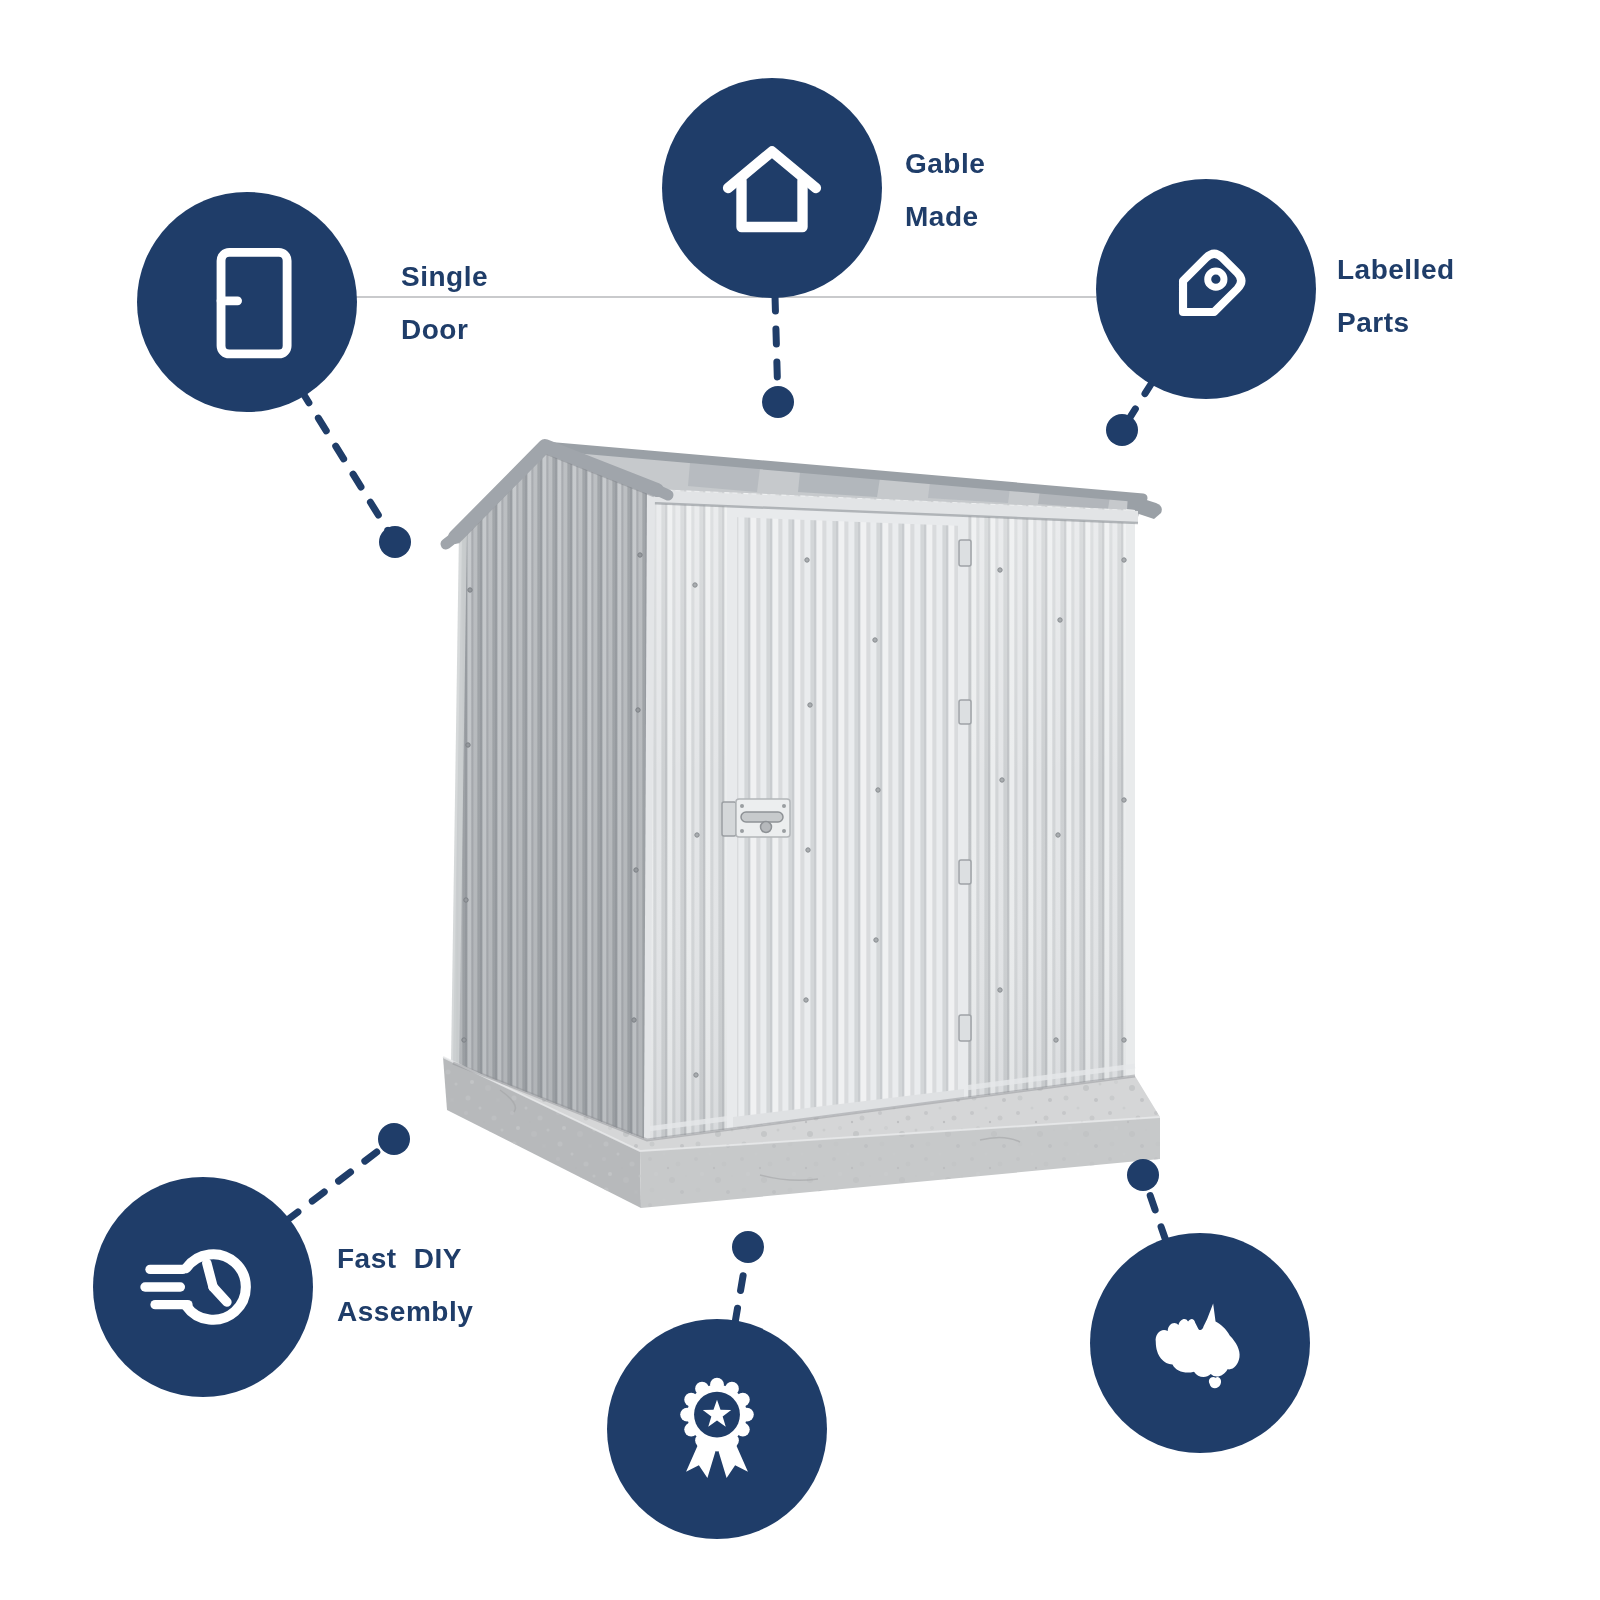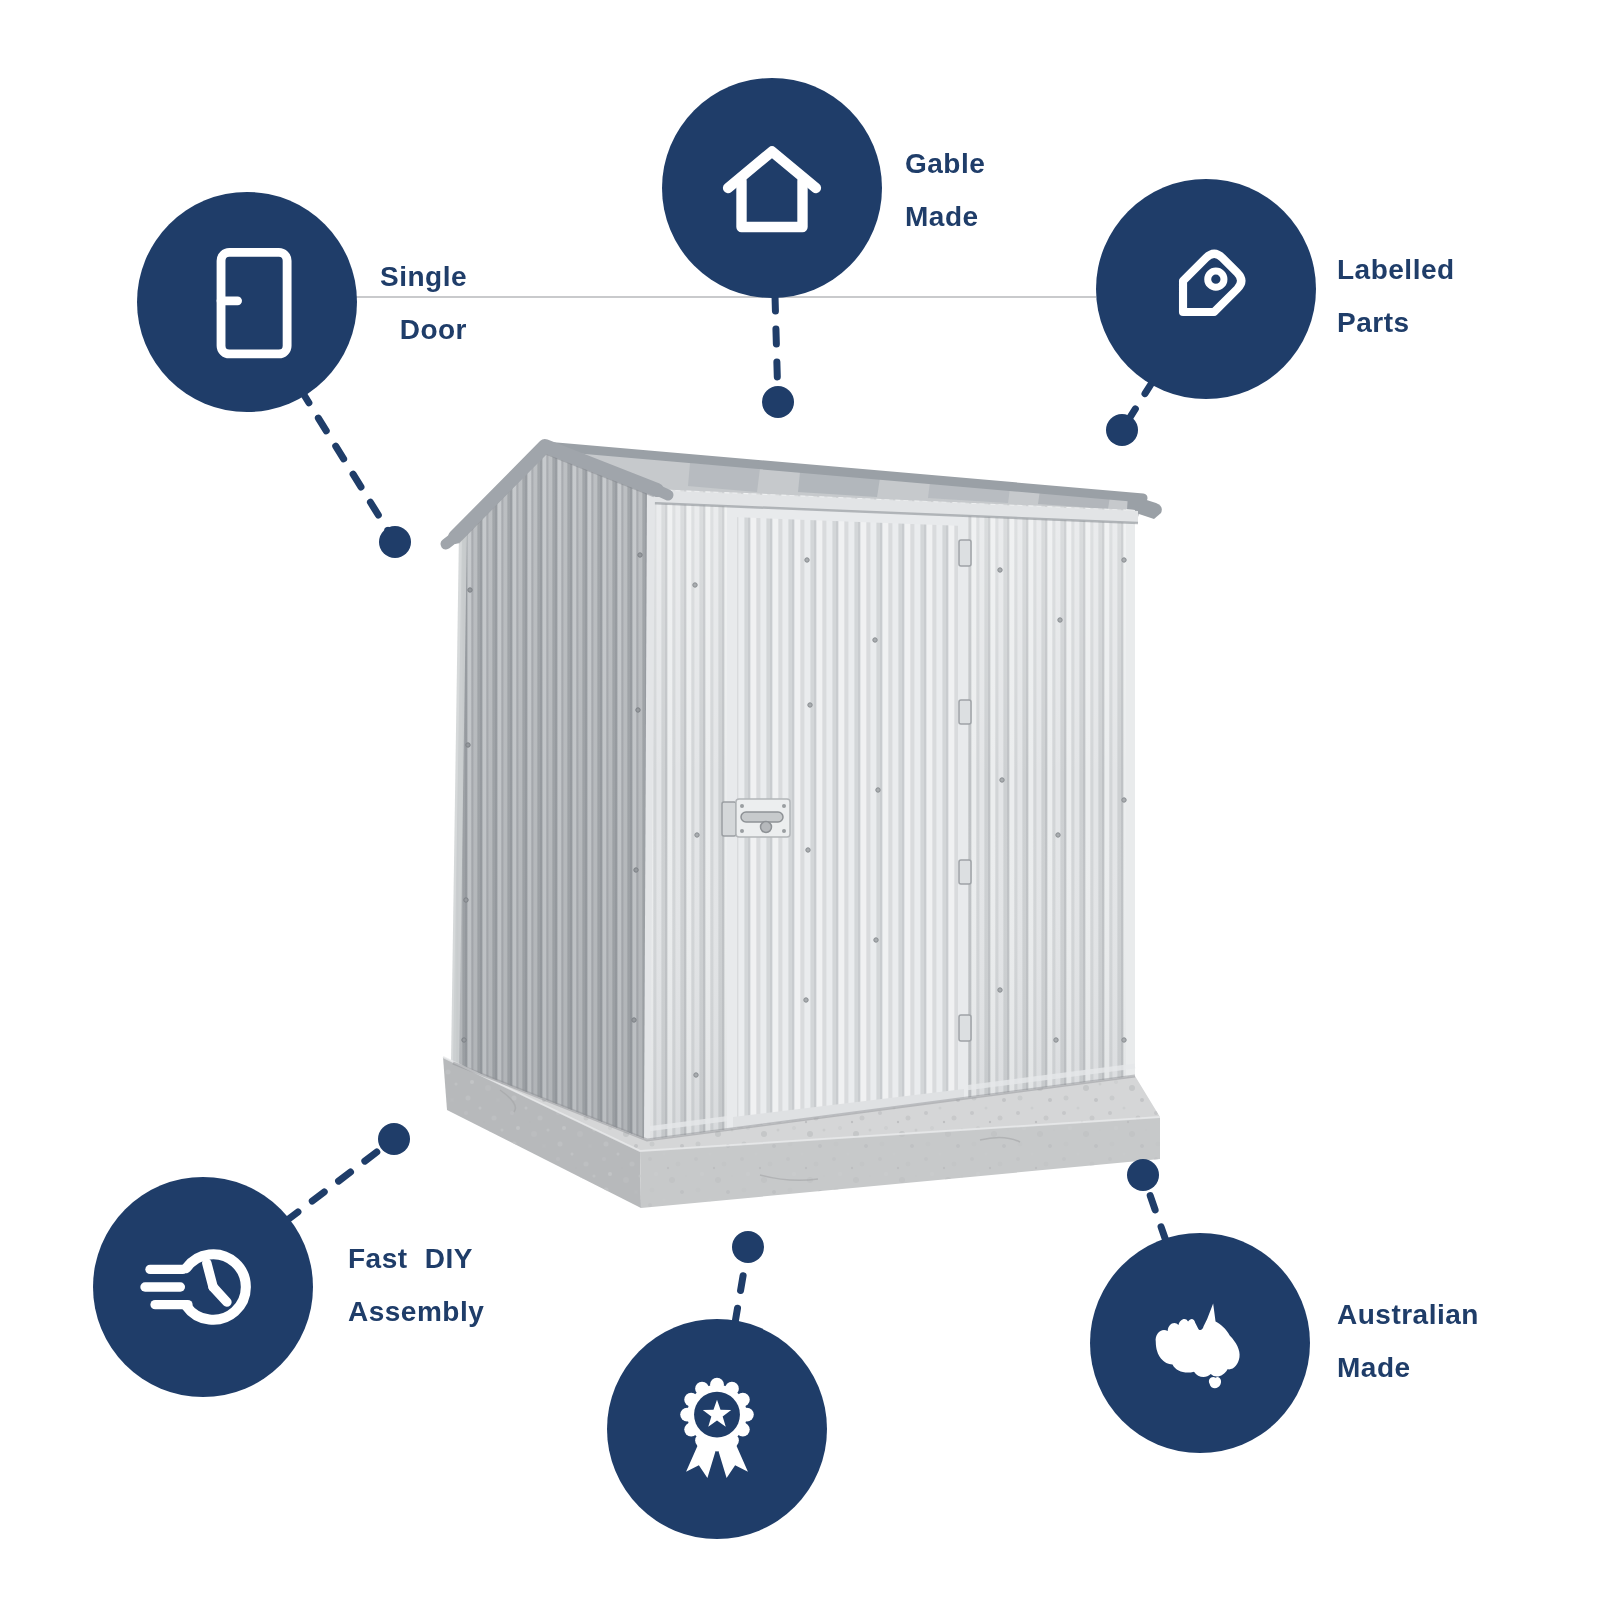--- a/index.html
+++ b/index.html
@@ -21,24 +21,24 @@
   .feature-label span{display:block;}
   .ws{word-spacing:9px;}
   
   .b-single-door{left:137px;top:192px;}
   .b-gable-roof{left:662px;top:78px;}
   .b-labelled-parts{left:1096px;top:179px;}
   .b-fast-diy{left:93px;top:1177px;}
   .b-lifetime{left:607px;top:1319px;}
   .b-australian{left:1090px;top:1233px;}
   
-  .l-single-door{left:380px;top:303px;text-align:right;}
+  .l-single-door{left:401px;top:303px;}
   .l-gable-roof{left:905px;top:190px;}
   .l-labelled-parts{left:1337px;top:296px;}
-  .l-fast-diy{left:348px;top:1285px;}
+  .l-fast-diy{left:337px;top:1285px;}
   .l-lifetime{left:857px;top:1428px;}
   .l-australian{left:1337px;top:1341px;}
   .connector{stroke:var(--navy,#1f3d69);stroke-width:7;stroke-dasharray:15 18;stroke-linecap:round;fill:none;}
   .cdot{fill:var(--navy,#1f3d69);}
   .divider{stroke:var(--line-gray,#c9cacc);stroke-width:2;}
   .icon-stroke{stroke:#ffffff;fill:none;}
 </style>
 </head>
 <body>
 
@@ -317,18 +317,14 @@
     <span>Labelled</span>
     <span>Parts</span>
   </div>
 
   <div class="feature-label l-fast-diy ws">
     <span>Fast DIY</span>
     <span>Assembly</span>
   </div>
 
 
-  <div class="feature-label l-australian">
-    <span>Australian</span>
-    <span>Made</span>
-  </div>
 
 </div>
 
 </body></html>

